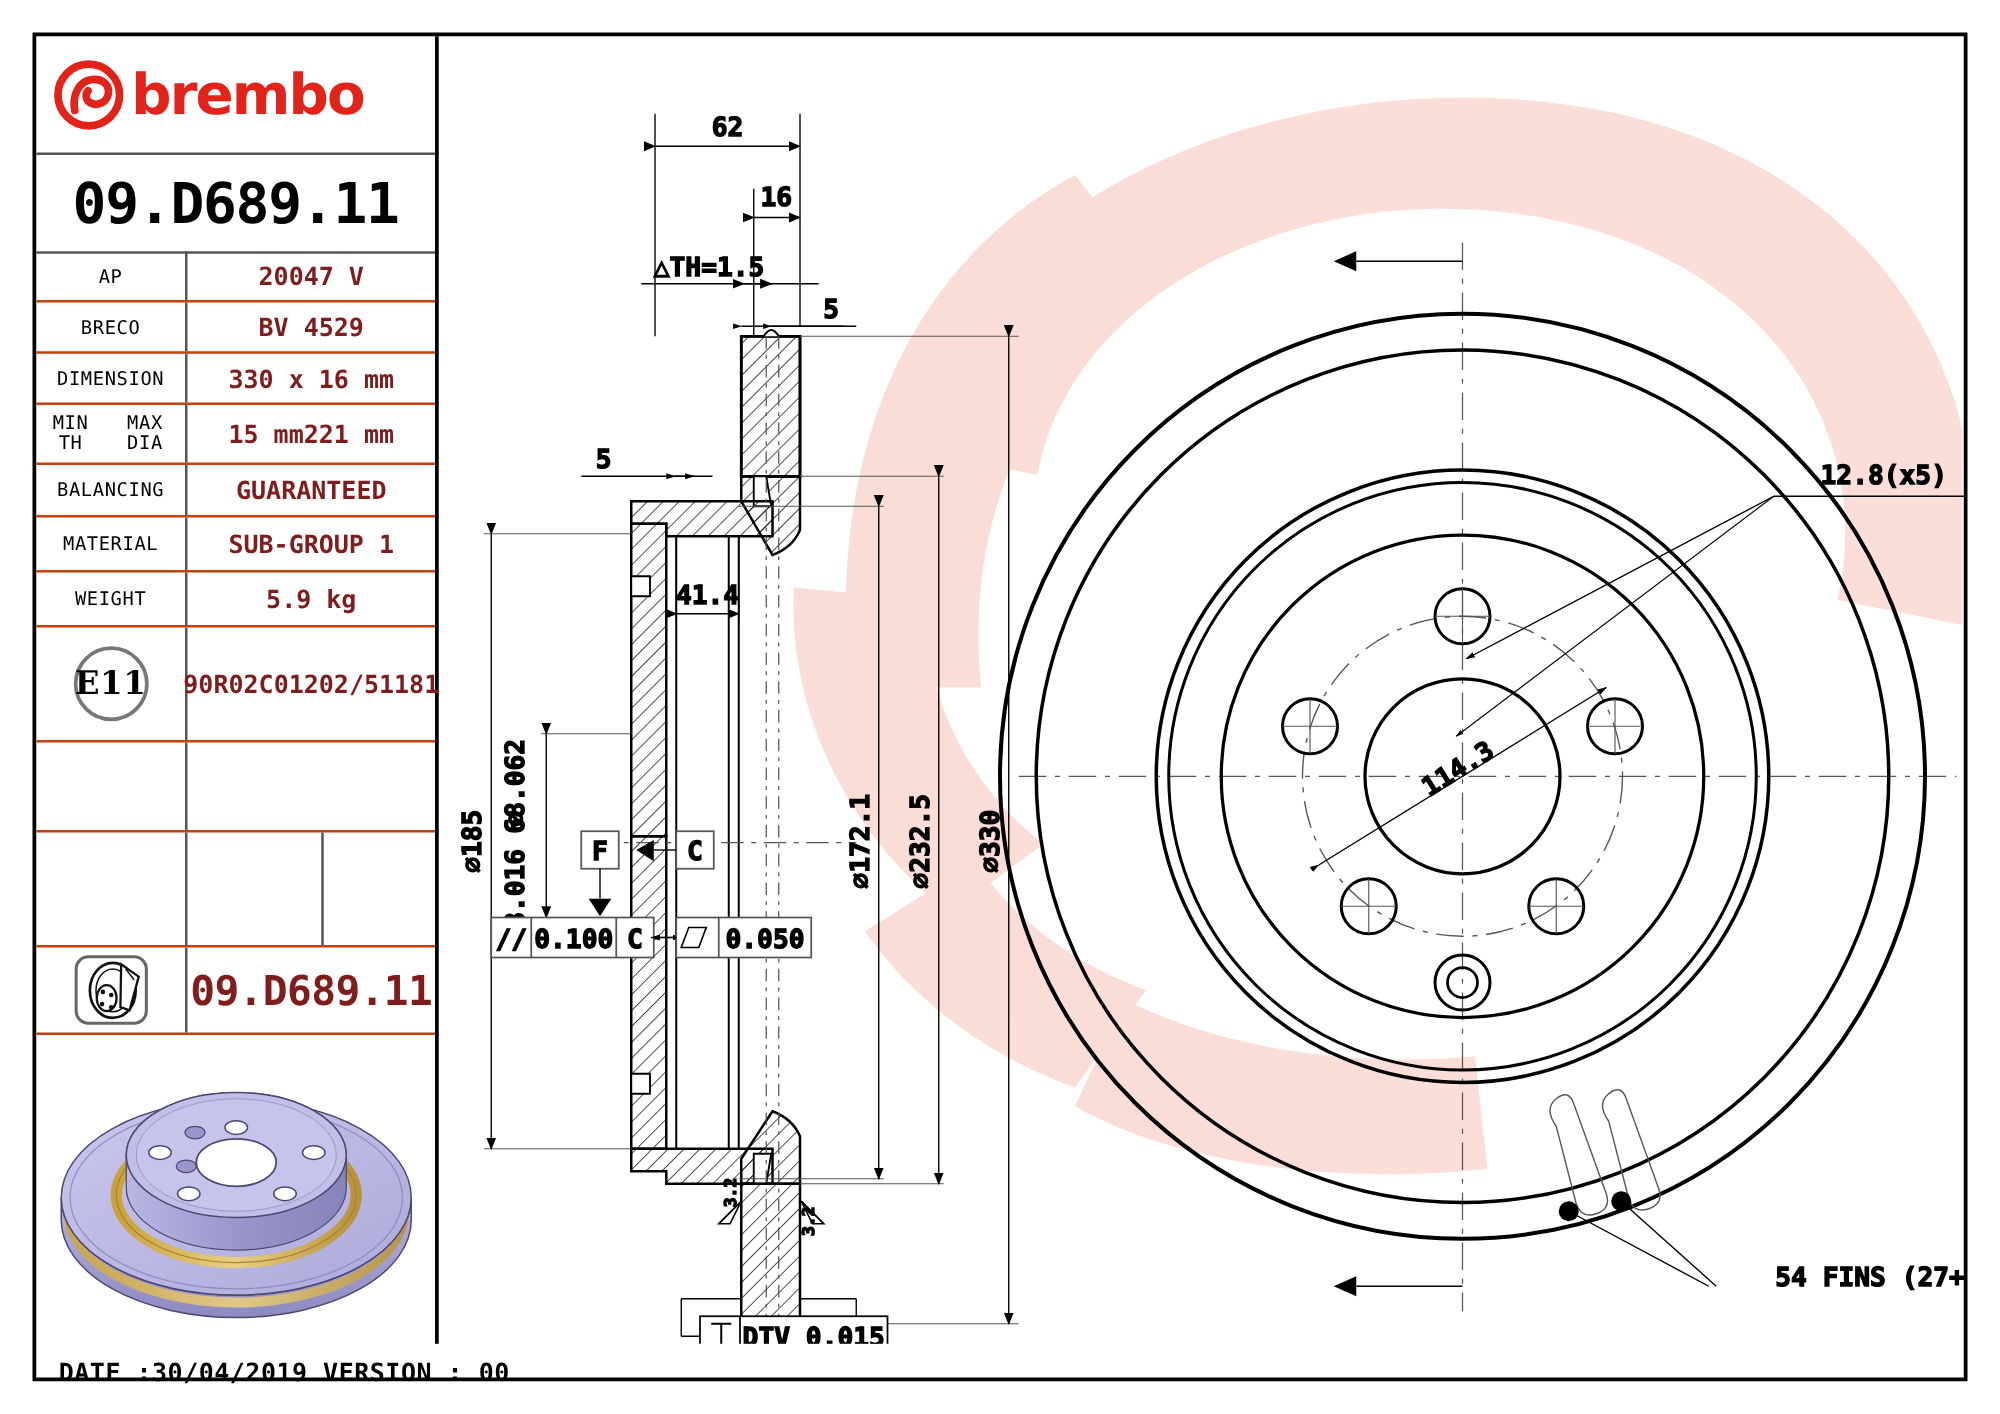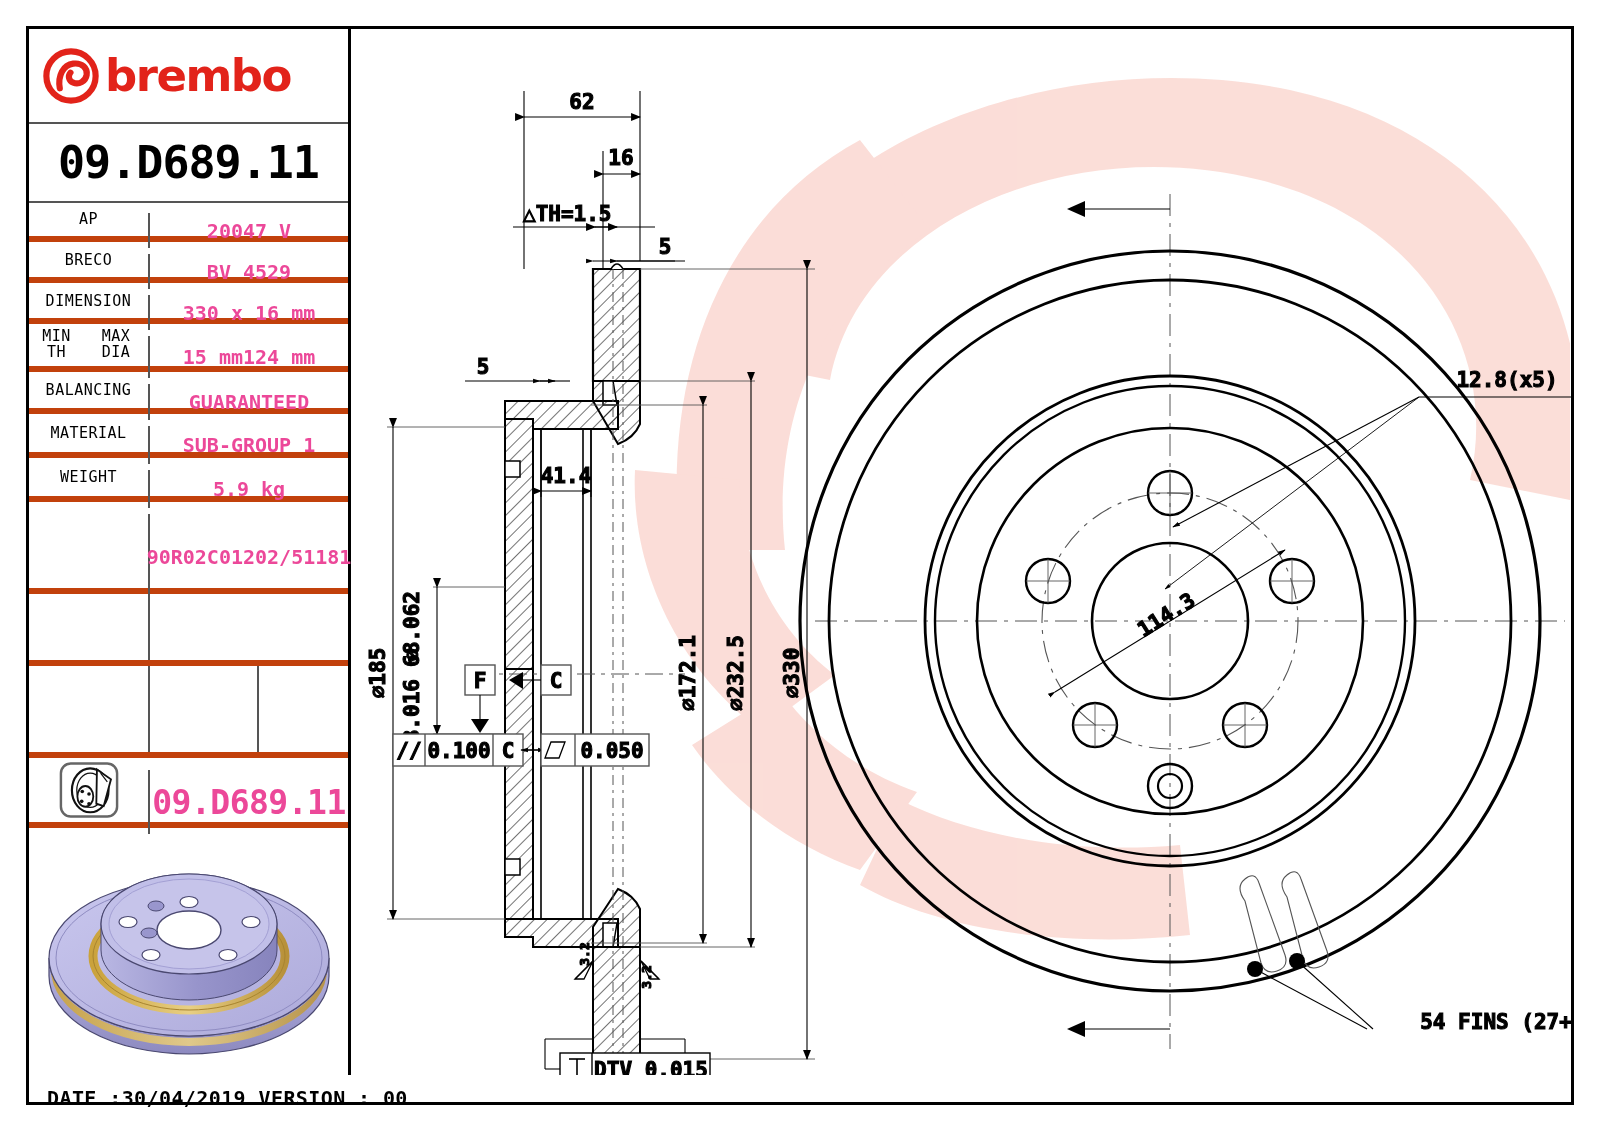--- a/index.html
+++ b/index.html
@@ -12,27 +12,27 @@
                 border:3px solid #000;box-sizing:border-box;}
 
   
   #watermark{position:absolute;left:430px;top:30px;width:1140px;height:1000px;
              overflow:hidden;pointer-events:none;}
   #watermark svg{position:absolute;left:0;top:0;}
 
   
   #info-table{position:absolute;left:29px;top:29px;width:322px;height:1046px;
               border-right:3px solid #000;box-sizing:border-box;background:transparent;}
-  .row{position:absolute;left:0;width:319px;border-bottom:6px solid #c2410c;box-sizing:border-box;}
+  .row{position:absolute;left:0;width:319px;border-bottom:2px solid #c2410c;box-sizing:border-box;}
   .cellL{position:absolute;left:0;top:0;width:119px;height:100%;
          display:flex;align-items:center;justify-content:center;
          font-size:15px;letter-spacing:.5px;color:#000;}
-  .cellR{position:absolute;left:119px;top:12px;right:0;height:100%;
+  .cellR{position:absolute;left:119px;top:0;right:0;height:100%;
          display:flex;align-items:center;justify-content:center;
-         border-left:2px solid #555;font-size:20px;font-weight:bold;color:#ec4899;}
+         border-left:2px solid #555;font-size:20px;font-weight:bold;color:#7f1d1d;}
 
   
   #logo-row{position:absolute;left:0;top:0;width:319px;height:95px;
             border-bottom:2px solid #555;display:flex;align-items:center;padding-left:14px;
             box-sizing:border-box;}
   #logo-mark{width:56px;height:56px;flex:0 0 auto;}
   #logo-text{font-family:"DejaVu Sans","Liberation Sans",sans-serif;
              font-size:45px;font-weight:bold;color:#e2231a;letter-spacing:-1.5px;
              margin-left:6px;line-height:1;}
 
@@ -131,40 +131,43 @@
       <div class="cellR">330 x 16 mm</div>
     </div>
 
     <div class="row" style="top:295px;height:48px;">
       <div class="cellL twoline">
         <span class="sm">MIN TH</span>
         <span class="sm">MAX DIA</span>
       </div>
       <div class="cellR twoline">
         <span class="midbold">15 mm</span>
-        <span class="midbold">124 mm</span>
+        <span class="midbold">221 mm</span>
       </div>
     </div>
 
     <div class="row" style="top:343px;height:42px;">
       <div class="cellL">BALANCING</div>
       <div class="cellR">GUARANTEED</div>
     </div>
 
     <div class="row" style="top:385px;height:44px;">
       <div class="cellL">MATERIAL</div>
       <div class="cellR">SUB-GROUP 1</div>
     </div>
 
     <div class="row" style="top:429px;height:44px;">
       <div class="cellL">WEIGHT</div>
       <div class="cellR">5.9 kg</div>
     </div>
 
     <div class="row" style="top:473px;height:92px;">
+      <div class="cellL">
+        <div id="e11-circle">E11</div>
+      </div>
       <div class="cellR twoline">
         <span class="midbold">90R</span>
         <span class="midbold">02C01202/51181</span>
       </div>
     </div>
 
     <div class="row blank" style="top:565px;height:72px;">
       <div class="vsep" style="left:119px;"></div>
     </div>
 

